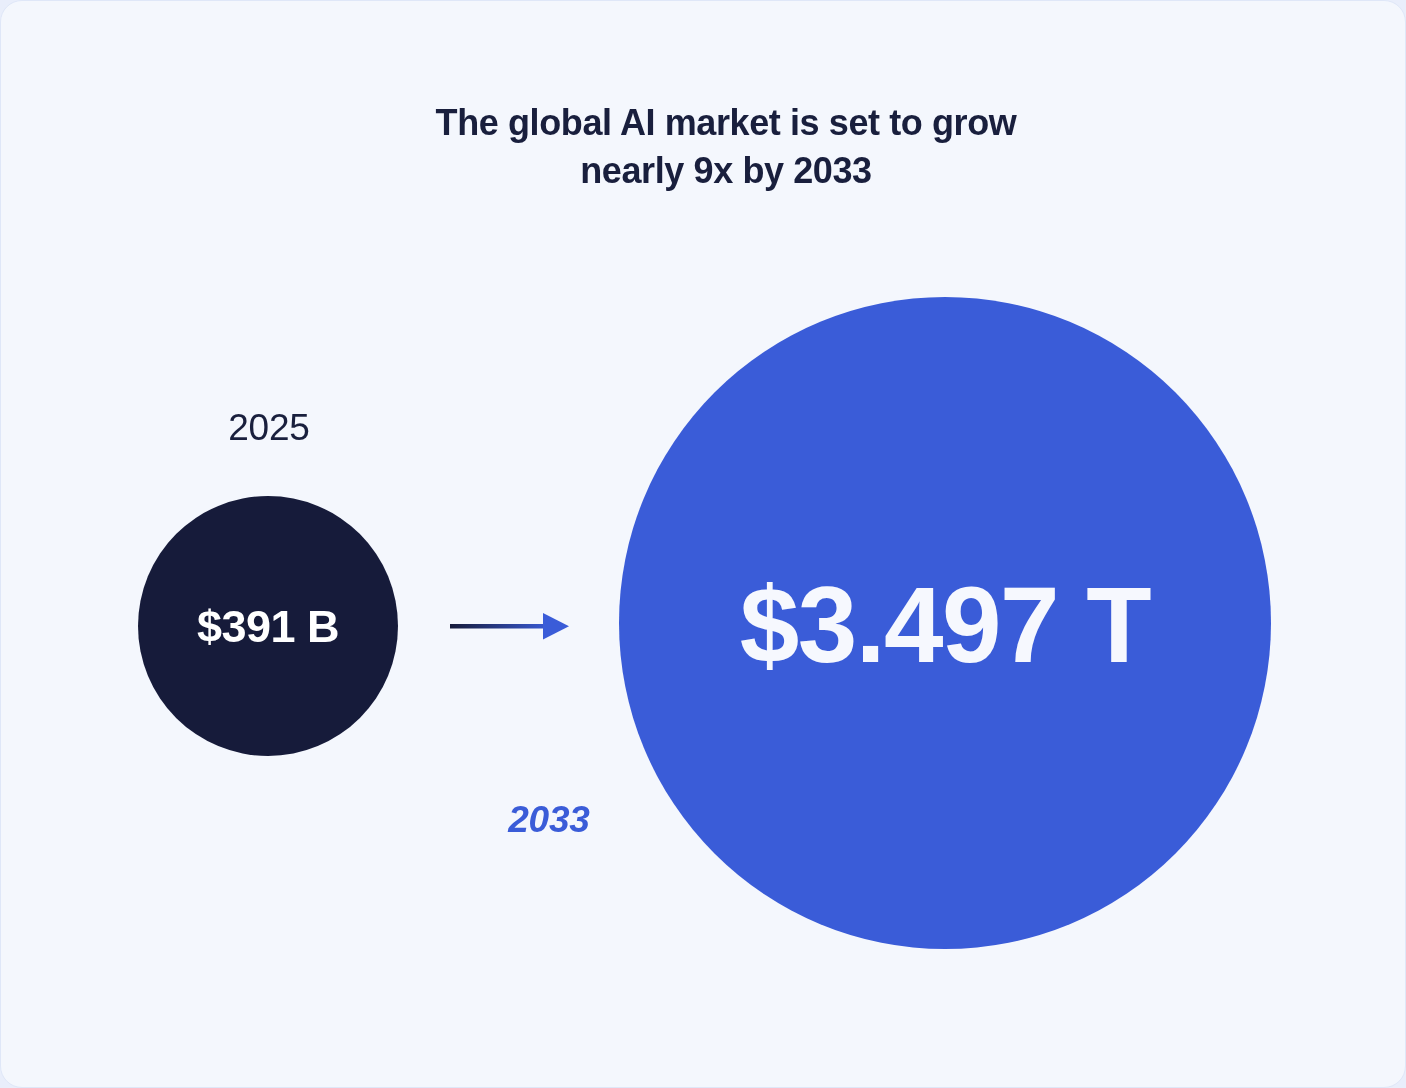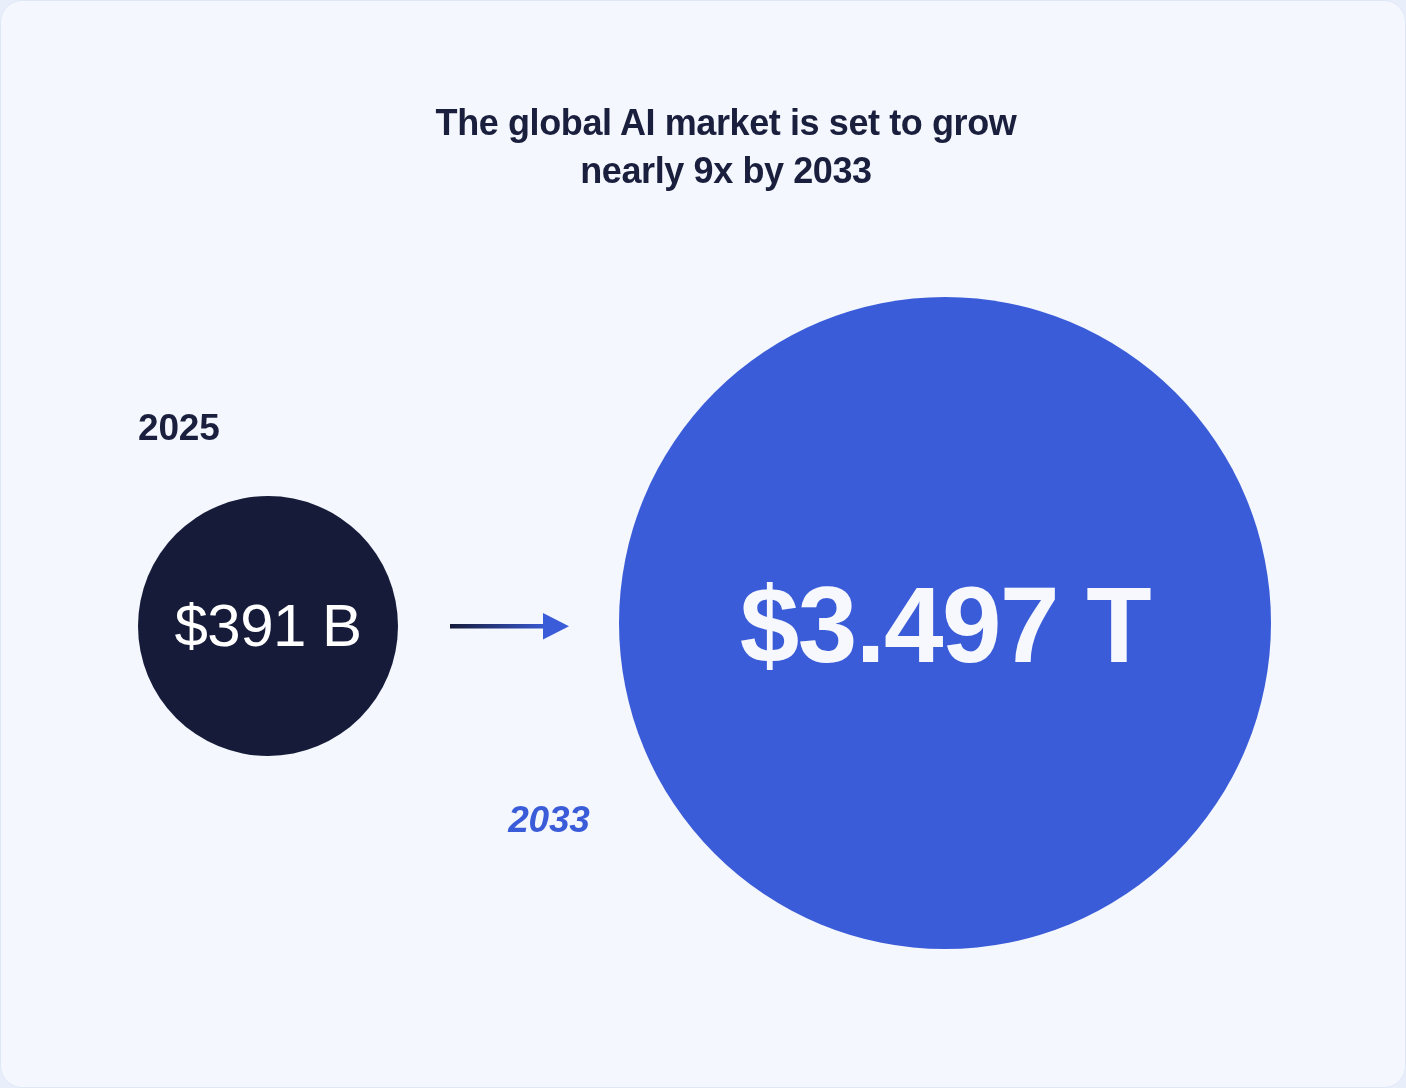--- a/index.html
+++ b/index.html
@@ -49,43 +49,44 @@
     top: 400px;
     width: 262px;
     height: 360px;
   }
 
   #bubble-2025-label {
     position: absolute;
     left: 0;
     top: 6px;
     width: 262px;
+    text-align: center;
     color: #191f3d;
     font-size: 37px;
-    font-weight: bold;
+    font-weight: normal;
     letter-spacing: -0.2px;
   }
 
   #bubble-2025-circle {
     position: absolute;
     left: 0;
     top: 95px;
     width: 260px;
     height: 260px;
     border-radius: 50%;
     background: #161b3a;
     display: flex;
     align-items: center;
     justify-content: center;
   }
 
   #bubble-2025-value {
     color: #ffffff;
-    font-size: 60px;
-    font-weight: normal;
+    font-size: 45px;
+    font-weight: bold;
     letter-spacing: -0.5px;
     line-height: 1;
   }
 
   
   #growth-arrow {
     position: absolute;
     left: 446px;
     top: 602px;
     width: 128px;

